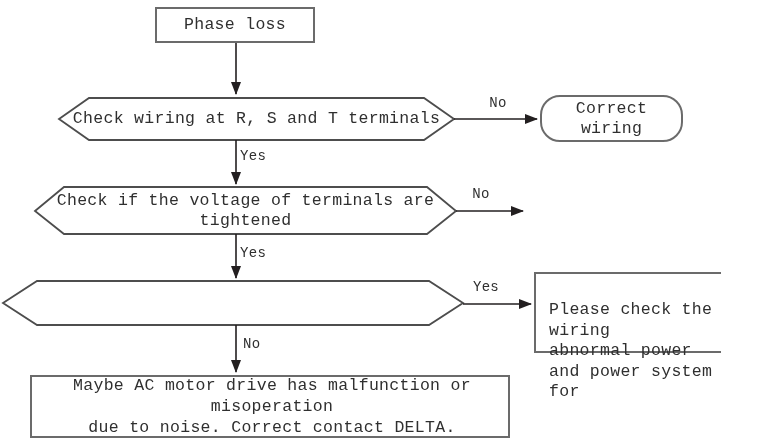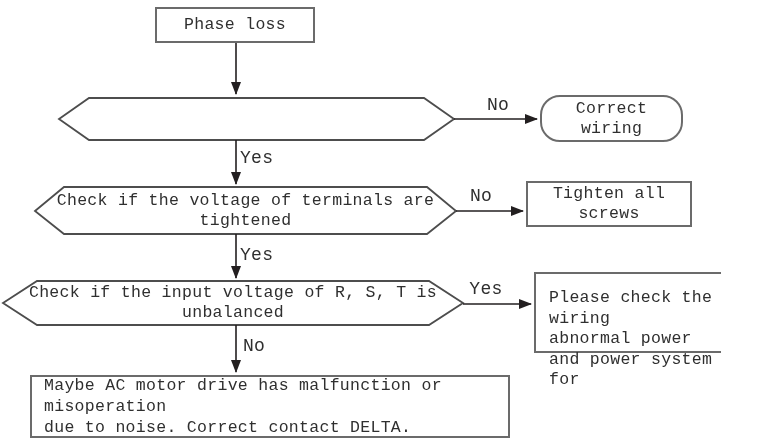--- a/index.html
+++ b/index.html
@@ -32,33 +32,33 @@
     background:#ffffff;
   }
   .rectnode{border:2px solid var(--border);}
   .hexlabel{background:transparent;}
 
   .n-start   {left:155px;top:7px;  width:160px;height:36px;}
   .n-action1 {left:540px;top:95px; width:143px;height:47px;border-radius:20px;}
   .n-action2 {left:526px;top:181px;width:166px;height:46px;}
   .n-action3 {left:534px;top:272px;width:223px;height:81px;
               align-items:flex-start;justify-content:flex-end;
-              text-align:left;padding:14px 6px 0 13px;line-height:20.5px;}
+              text-align:left;padding:26px 6px 0 13px;line-height:20.5px;}
   .n-end     {left:30px; top:375px;width:480px;height:63px;
-              justify-content:flex-start;text-align:left;
+              justify-content:flex-start;text-align:center;
               padding:0 8px 0 12px;line-height:21px;}
   .n-action3 .block,.n-end .block{display:block;}
 
   .t-check1{left:59px;top:99px; width:395px;height:40px;}
   .t-check2{left:35px;top:187px;width:421px;height:47px;}
   .t-check3{left:3px; top:281px;width:460px;height:44px;}
 
   .elbl{
     position:absolute;
-    font-size:18px;letter-spacing:0.3px;
+    font-size:14px;letter-spacing:0.3px;
     text-align:center;background:transparent;
   }
   .l-no1 {left:478px;top:95px; width:40px;}
   .l-yes1{left:240px;top:148px;width:40px;text-align:left;}
   .l-no2 {left:461px;top:186px;width:40px;}
   .l-yes2{left:240px;top:245px;width:40px;text-align:left;}
   .l-yes3{left:464px;top:279px;width:44px;}
   .l-no3 {left:243px;top:336px;width:40px;text-align:left;}
 </style>
 </head>
@@ -83,36 +83,33 @@
     <line x1="456" y1="211" x2="523" y2="211" marker-end="url(#arrow)"></line>
     <line x1="236" y1="234" x2="236" y2="278" marker-end="url(#arrow)"></line>
     <line x1="463" y1="304" x2="531" y2="304" marker-end="url(#arrow)"></line>
     <line x1="236" y1="325" x2="236" y2="372" marker-end="url(#arrow)"></line>
   </svg>
 
   <div class="node rectnode n-start">
     <span>Phase loss</span>
   </div>
 
+  <div class="node hexlabel t-check1">
+    <span>Check wiring at R, S and T terminals</span>
+  </div>
 
   <div class="node rectnode n-action1">
     <span>Correct wiring</span>
   </div>
 
   <div class="node hexlabel t-check2">
     <span>Check if the voltage of terminals are tightened</span>
   </div>
 
-  <div class="node rectnode n-action2">
-    <span>Tighten all screws</span>
-  </div>
 
-  <div class="node hexlabel t-check3">
-    <span>Check if the input voltage of R, S, T is unbalanced</span>
-  </div>
 
   <div class="node rectnode n-action3">
     <span>
       <span class="block">Please check the wiring</span>
       <span class="block">abnormal power</span>
       <span class="block">and power system for</span>
     </span>
   </div>
 
   <div class="node rectnode n-end">

